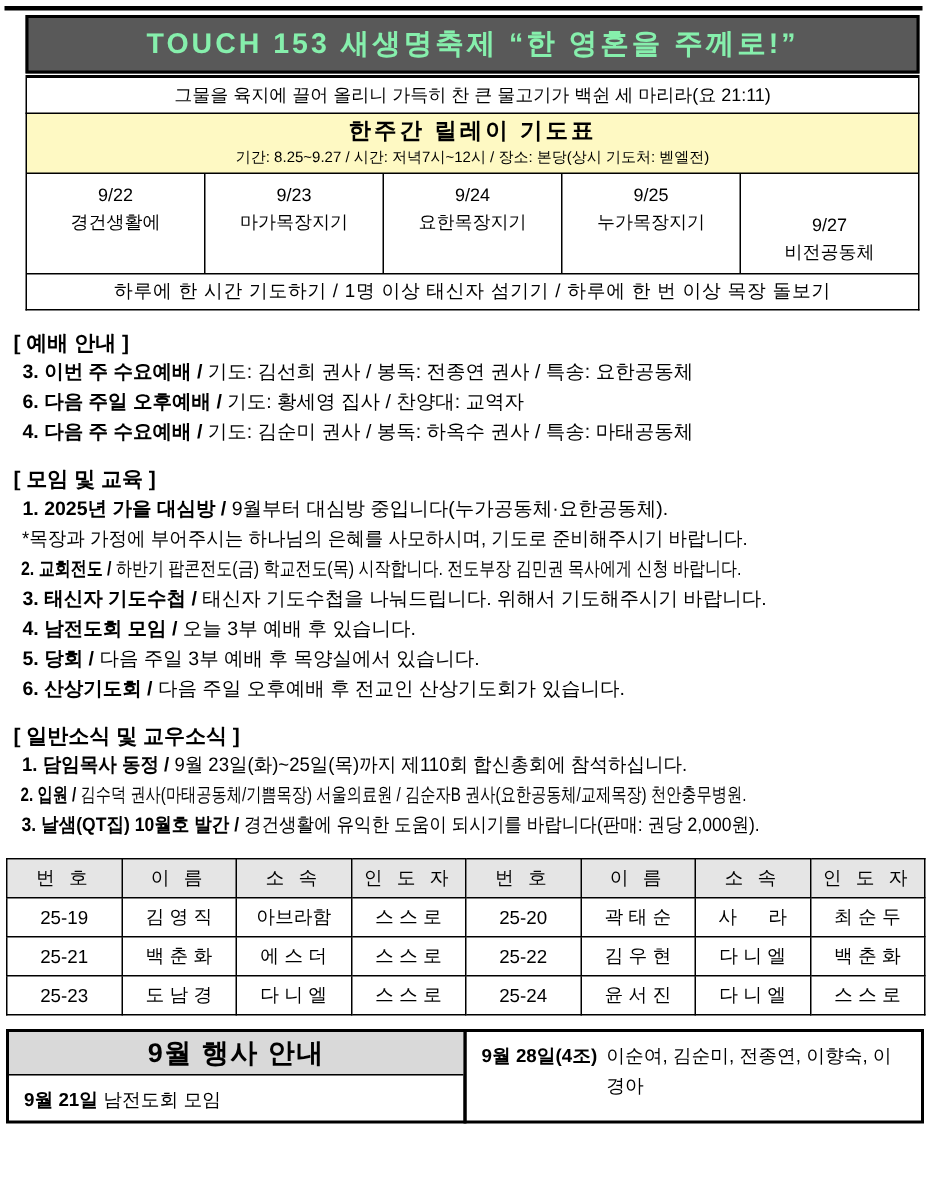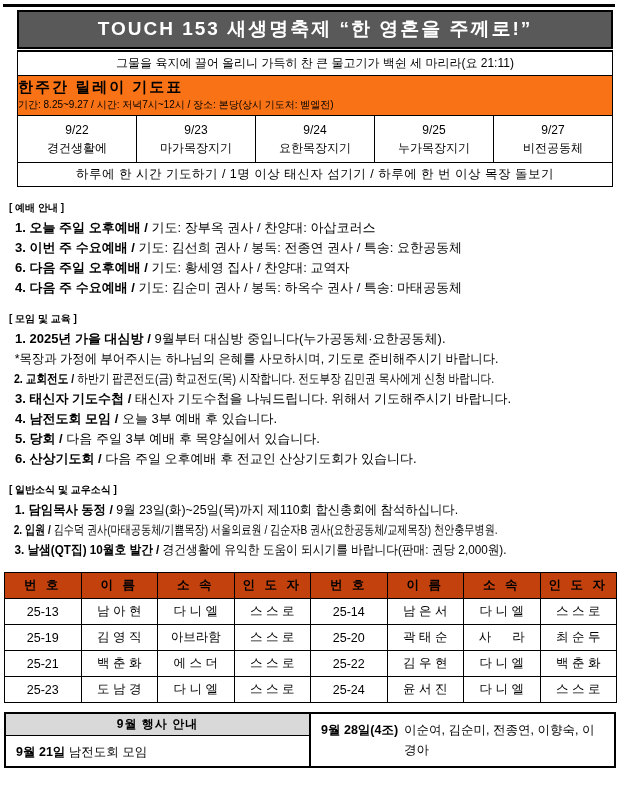--- a/index.html
+++ b/index.html
@@ -6,70 +6,70 @@
   body { overflow:hidden; }
   .page {
     width:618px; height:786px; box-sizing:border-box;
     background:#fff; color:#000;
     font-family:"Liberation Sans","DejaVu Sans",sans-serif;
     padding:4px 3px 0 3px; overflow:hidden; position:relative;
   }
   
   .top-rule { height:3px; background:#000; margin:0 0 3px 0; }
   .main-header {
-    margin:0 2px 0 14px; background:#595959; color:#ffffff;
+    margin:0 2px 0 14px; background:#595959; color:#86efac;
     border:2px solid #000; text-align:center;
     font-weight:bold; font-size:19px; letter-spacing:2px;
     padding:4px 0 5px 0;
   }
   .rule2 { height:2px; background:#000; margin:1px 2px 0 14px; }
   .verse-box {
     margin:0 2px 0 14px; border:1px solid #000; border-top:none;
     text-align:center; font-size:12px; padding:3px 0;
   }
   .prayer-table { margin:0 2px 0 14px; border:1px solid #000; border-top:none; }
-  .pt-head { background:#f97316; border-bottom:1px solid #000; padding:2px 0 3px 0; }
+  .pt-head { background:#fef9c3; border-bottom:1px solid #000; text-align:center; padding:2px 0 3px 0; }
   .pt-title { font-weight:bold; font-size:15px; letter-spacing:2px; }
   .pt-sub { font-size:10px; margin-top:1px; }
   .pt-cols { display:flex; }
   .pt-col { flex:1; text-align:center; font-size:12px; line-height:1.5; padding:5px 0; border-right:1px solid #000; }
-  .pt-col:last-child { border-right:none; }
+  .pt-col:last-child { border-right:none;margin-top:20px; }
   .pt-foot { border-top:1px solid #000; text-align:center; font-size:12.5px; padding:3px 0; letter-spacing:0.5px; }
   
   .section { margin:11px 0 0 6px; }
-  .sec-title { font-weight:bold; font-size:10px; line-height:20px; }
+  .sec-title { font-weight:bold; font-size:14px; line-height:20px; }
   .item { font-size:13px; line-height:20px; padding-left:6px; white-space:pre-wrap; }
   .b { font-weight:bold; }
   .fit95 { white-space:nowrap; transform:scaleX(.95); transform-origin:0 50%; }
   .fit90 { white-space:nowrap; transform:scaleX(.90); transform-origin:0 50%; }
   .fit82 { white-space:nowrap; transform:scaleX(.82); transform-origin:0 50%; }
   .fit78 { white-space:nowrap; transform:scaleX(.78); transform-origin:0 50%; }
   
   .roster {
     display:table; table-layout:fixed; border-collapse:collapse;
     width:612px; margin:12px 0 0 1px; font-size:12.5px;
   }
   .r-group { display:table-row-group; }
   .r-row { display:table-row; }
   .r-cell {
     display:table-cell; border:1px solid #000; text-align:center;
     vertical-align:middle; padding:4px 1px; white-space:pre; overflow:hidden;
   }
-  .r-head .r-cell { background:#c2410c; font-weight:bold; letter-spacing:3px; }
+  .r-head .r-cell { background:#e5e5e5; font-weight:normal; letter-spacing:3px; }
   .r-row .r-cell:nth-child(1){width:11%;} .r-row .r-cell:nth-child(2){width:15%;}
   .r-row .r-cell:nth-child(3){width:14%;} .r-row .r-cell:nth-child(4){width:13.5%;}
   .r-row .r-cell:nth-child(5){width:9.5%;} .r-row .r-cell:nth-child(6){width:14%;}
   .r-row .r-cell:nth-child(7){width:12.5%;} .r-row .r-cell:nth-child(8){width:10.5%;}
   
   .bottom { display:flex; margin:9px 0 0 1px; width:614px; }
   .b-box { border:2px solid #000; width:50%; box-sizing:border-box; }
   .b-box + .b-box { margin-left:-2px; }
   .b-head {
     background:#d9d9d9; border-bottom:1px solid #000; text-align:center;
-    font-weight:bold; font-size:12px; padding:2px 0; letter-spacing:1px;
+    font-weight:bold; font-size:18px; padding:2px 0; letter-spacing:1px;
   }
   .b-body { padding:6px 8px 4px 10px; font-size:12.5px; line-height:20px; }
   .ev-row { white-space:pre-wrap; }
   .k-row { display:flex; }
   .k-date { font-weight:bold; white-space:nowrap; margin-right:6px; }
   .k-names { flex:1; }
 </style>
 </head>
 <body>
 
@@ -113,21 +113,20 @@
         <div class="pt-col">
           <div>9/27</div>
           <div>비전공동체</div>
         </div>
       </div>
     <div class="pt-foot">하루에 한 시간 기도하기 / 1명 이상 태신자 섬기기 / 하루에 한 번 이상 목장 돌보기</div>
   </div>
 
   <div class="section">
     <div class="sec-title">[ 예배 안내 ]</div>
-    <div class="item"><span class="b">1. 오늘 주일 오후예배 /</span><span> 기도: 장부옥 권사 / 찬양대: 아삽코러스</span></div>
     <div class="item"><span class="b">3. 이번 주 수요예배 /</span><span> 기도: 김선희 권사 / 봉독: 전종연 권사 / 특송: 요한공동체</span></div>
     <div class="item"><span class="b">6. 다음 주일 오후예배 /</span><span> 기도: 황세영 집사 / 찬양대: 교역자</span></div>
     <div class="item"><span class="b">4. 다음 주 수요예배 /</span><span> 기도: 김순미 권사 / 봉독: 하옥수 권사 / 특송: 마태공동체</span></div>
   </div>
 
   <div class="section">
     <div class="sec-title">[ 모임 및 교육 ]</div>
     <div class="item"><span class="b">1. 2025년 가을 대심방 /</span><span> 9월부터 대심방 중입니다(누가공동체·요한공동체).</span></div>
     <div class="item fit95"><span>    *목장과 가정에 부어주시는 하나님의 은혜를 사모하시며, 기도로 준비해주시기 바랍니다.</span></div>
     <div class="item fit82"><span class="b">2. 교회전도 /</span><span> 하반기 팝콘전도(금) 학교전도(목) 시작합니다. 전도부장 김민권 목사에게 신청 바랍니다.</span></div>
@@ -151,30 +150,20 @@
         <div class="r-cell">이 름</div>
         <div class="r-cell">소 속</div>
         <div class="r-cell">인 도 자</div>
         <div class="r-cell">번 호</div>
         <div class="r-cell">이 름</div>
         <div class="r-cell">소 속</div>
         <div class="r-cell">인 도 자</div>
       </div>
     <div class="r-group">
 
-        <div class="r-row">
-          <div class="r-cell">25-13</div>
-          <div class="r-cell">남 아 현</div>
-          <div class="r-cell">다 니 엘</div>
-          <div class="r-cell">스 스 로</div>
-          <div class="r-cell">25-14</div>
-          <div class="r-cell">남 은 서</div>
-          <div class="r-cell">다 니 엘</div>
-          <div class="r-cell">스 스 로</div>
-        </div>
 
 
         <div class="r-row">
           <div class="r-cell">25-19</div>
           <div class="r-cell">김 영 직</div>
           <div class="r-cell">아브라함</div>
           <div class="r-cell">스 스 로</div>
           <div class="r-cell">25-20</div>
           <div class="r-cell">곽 태 순</div>
           <div class="r-cell">사      라</div>

